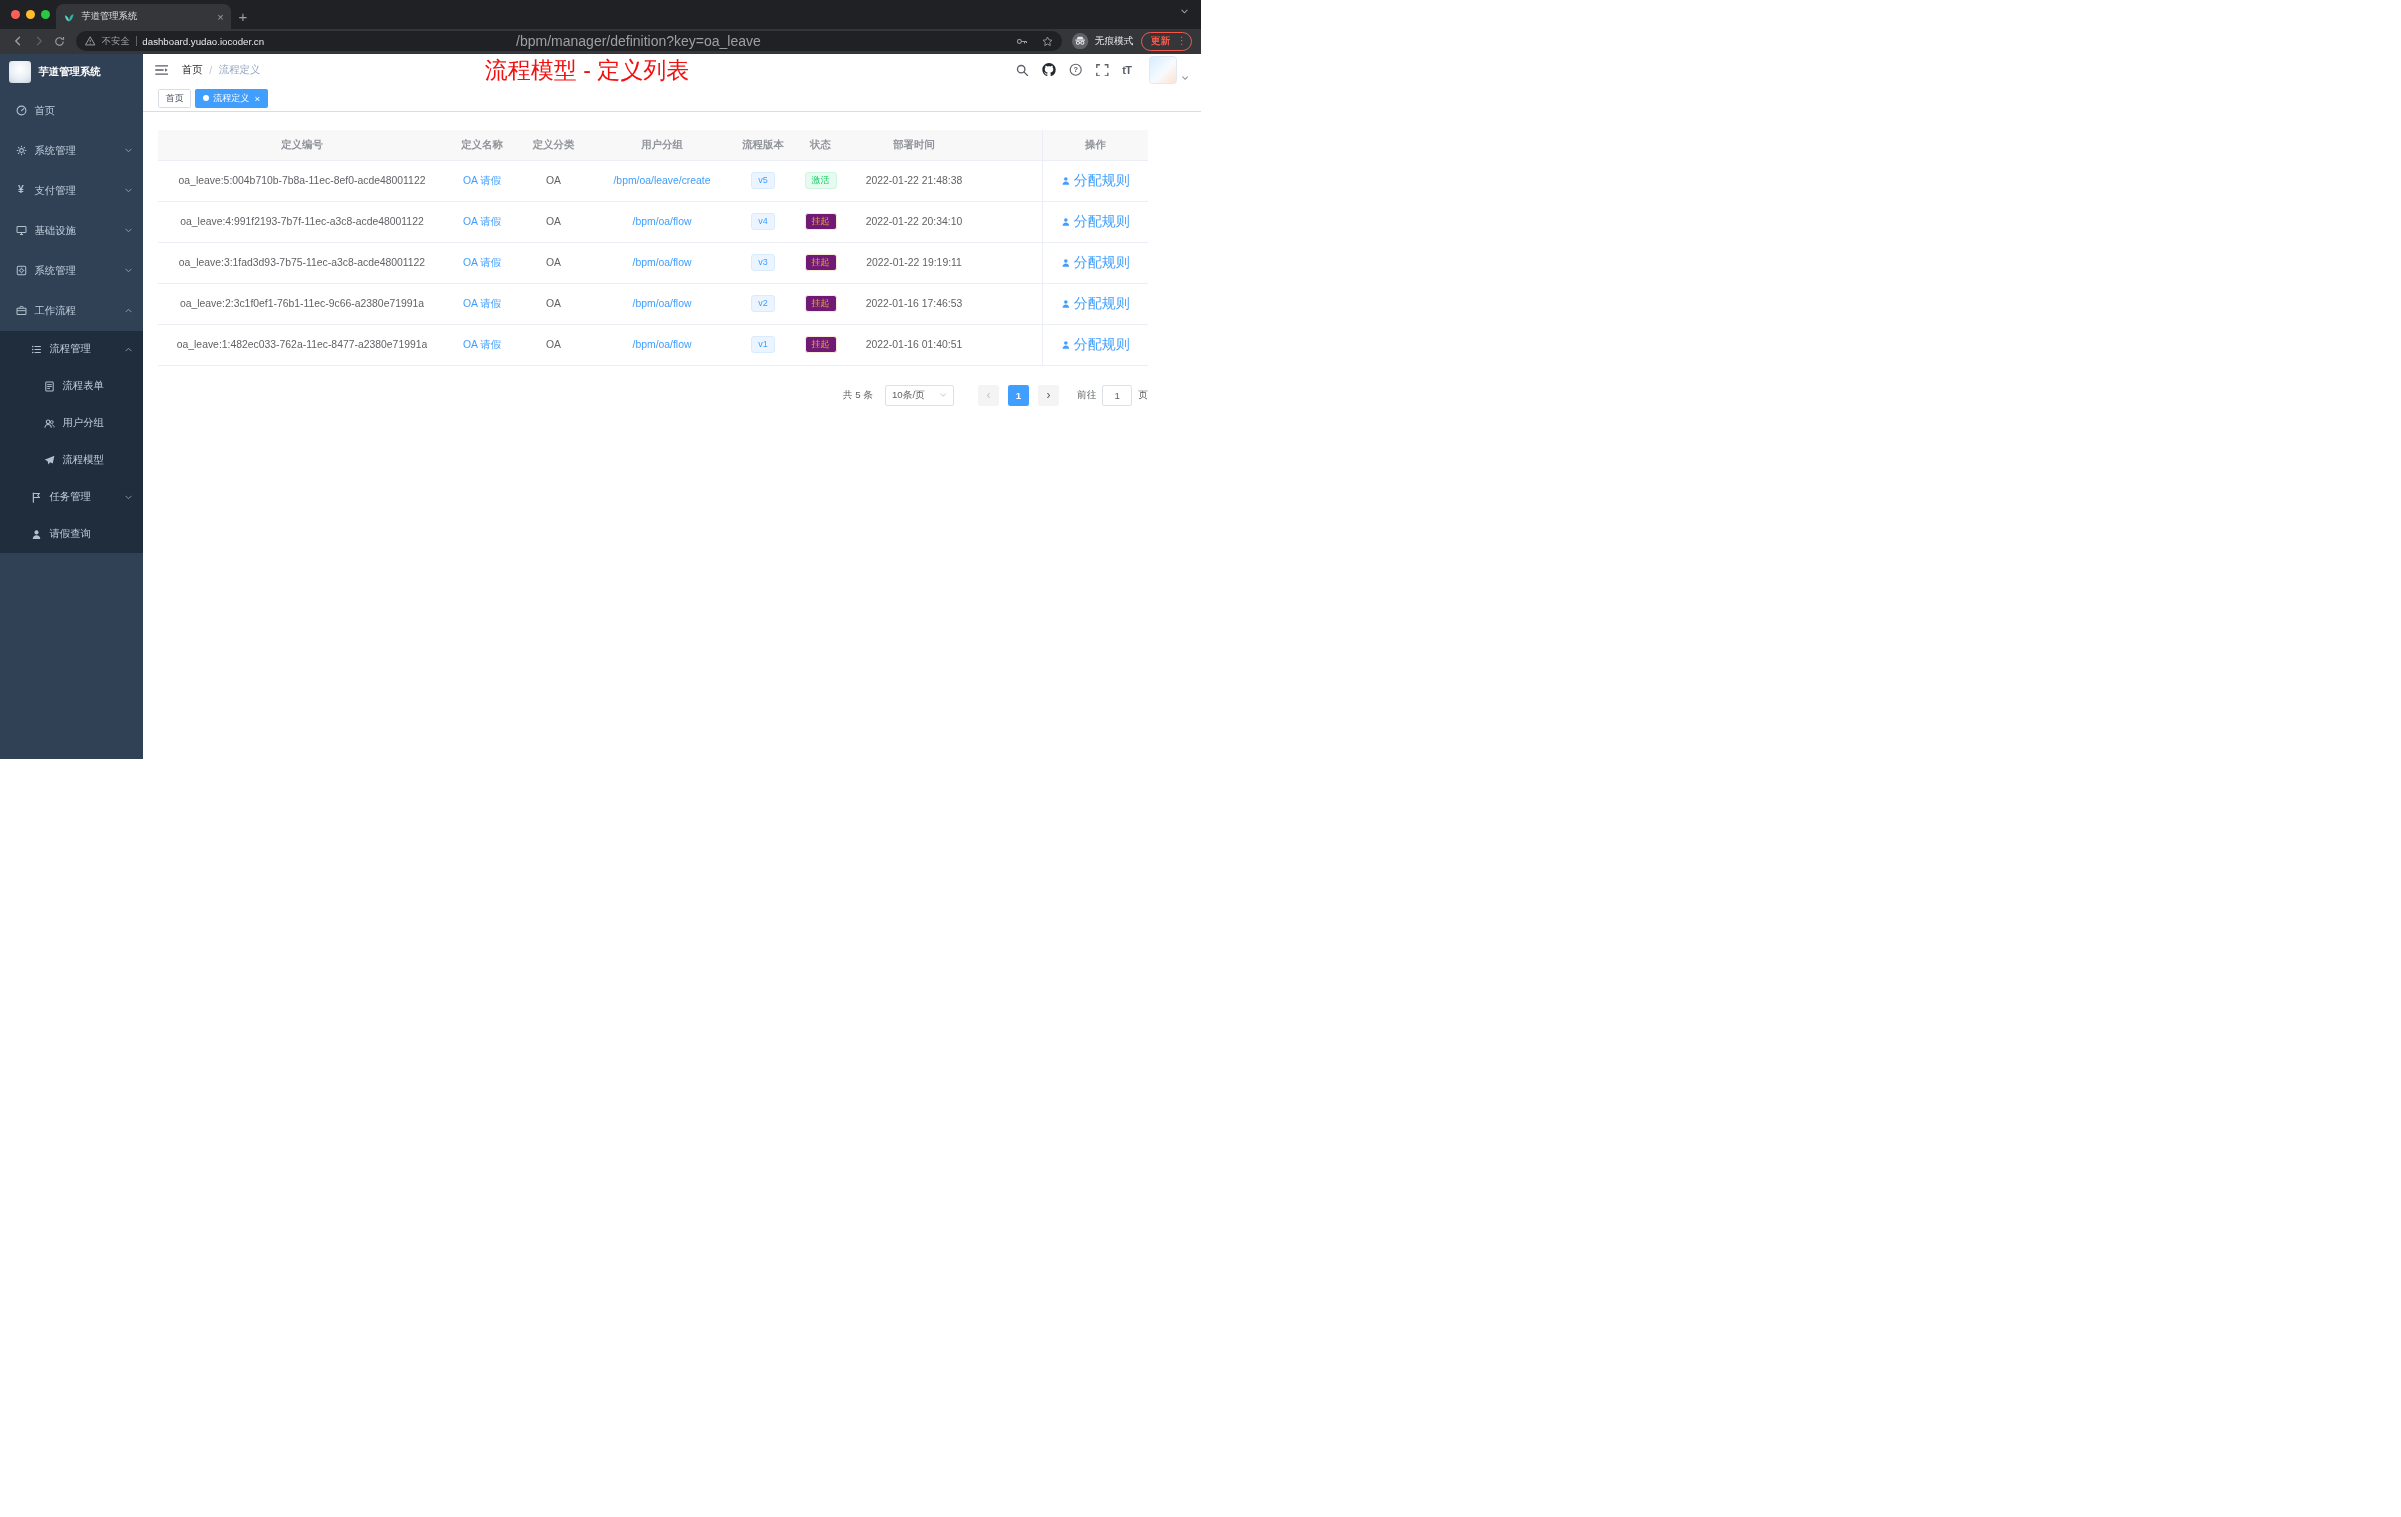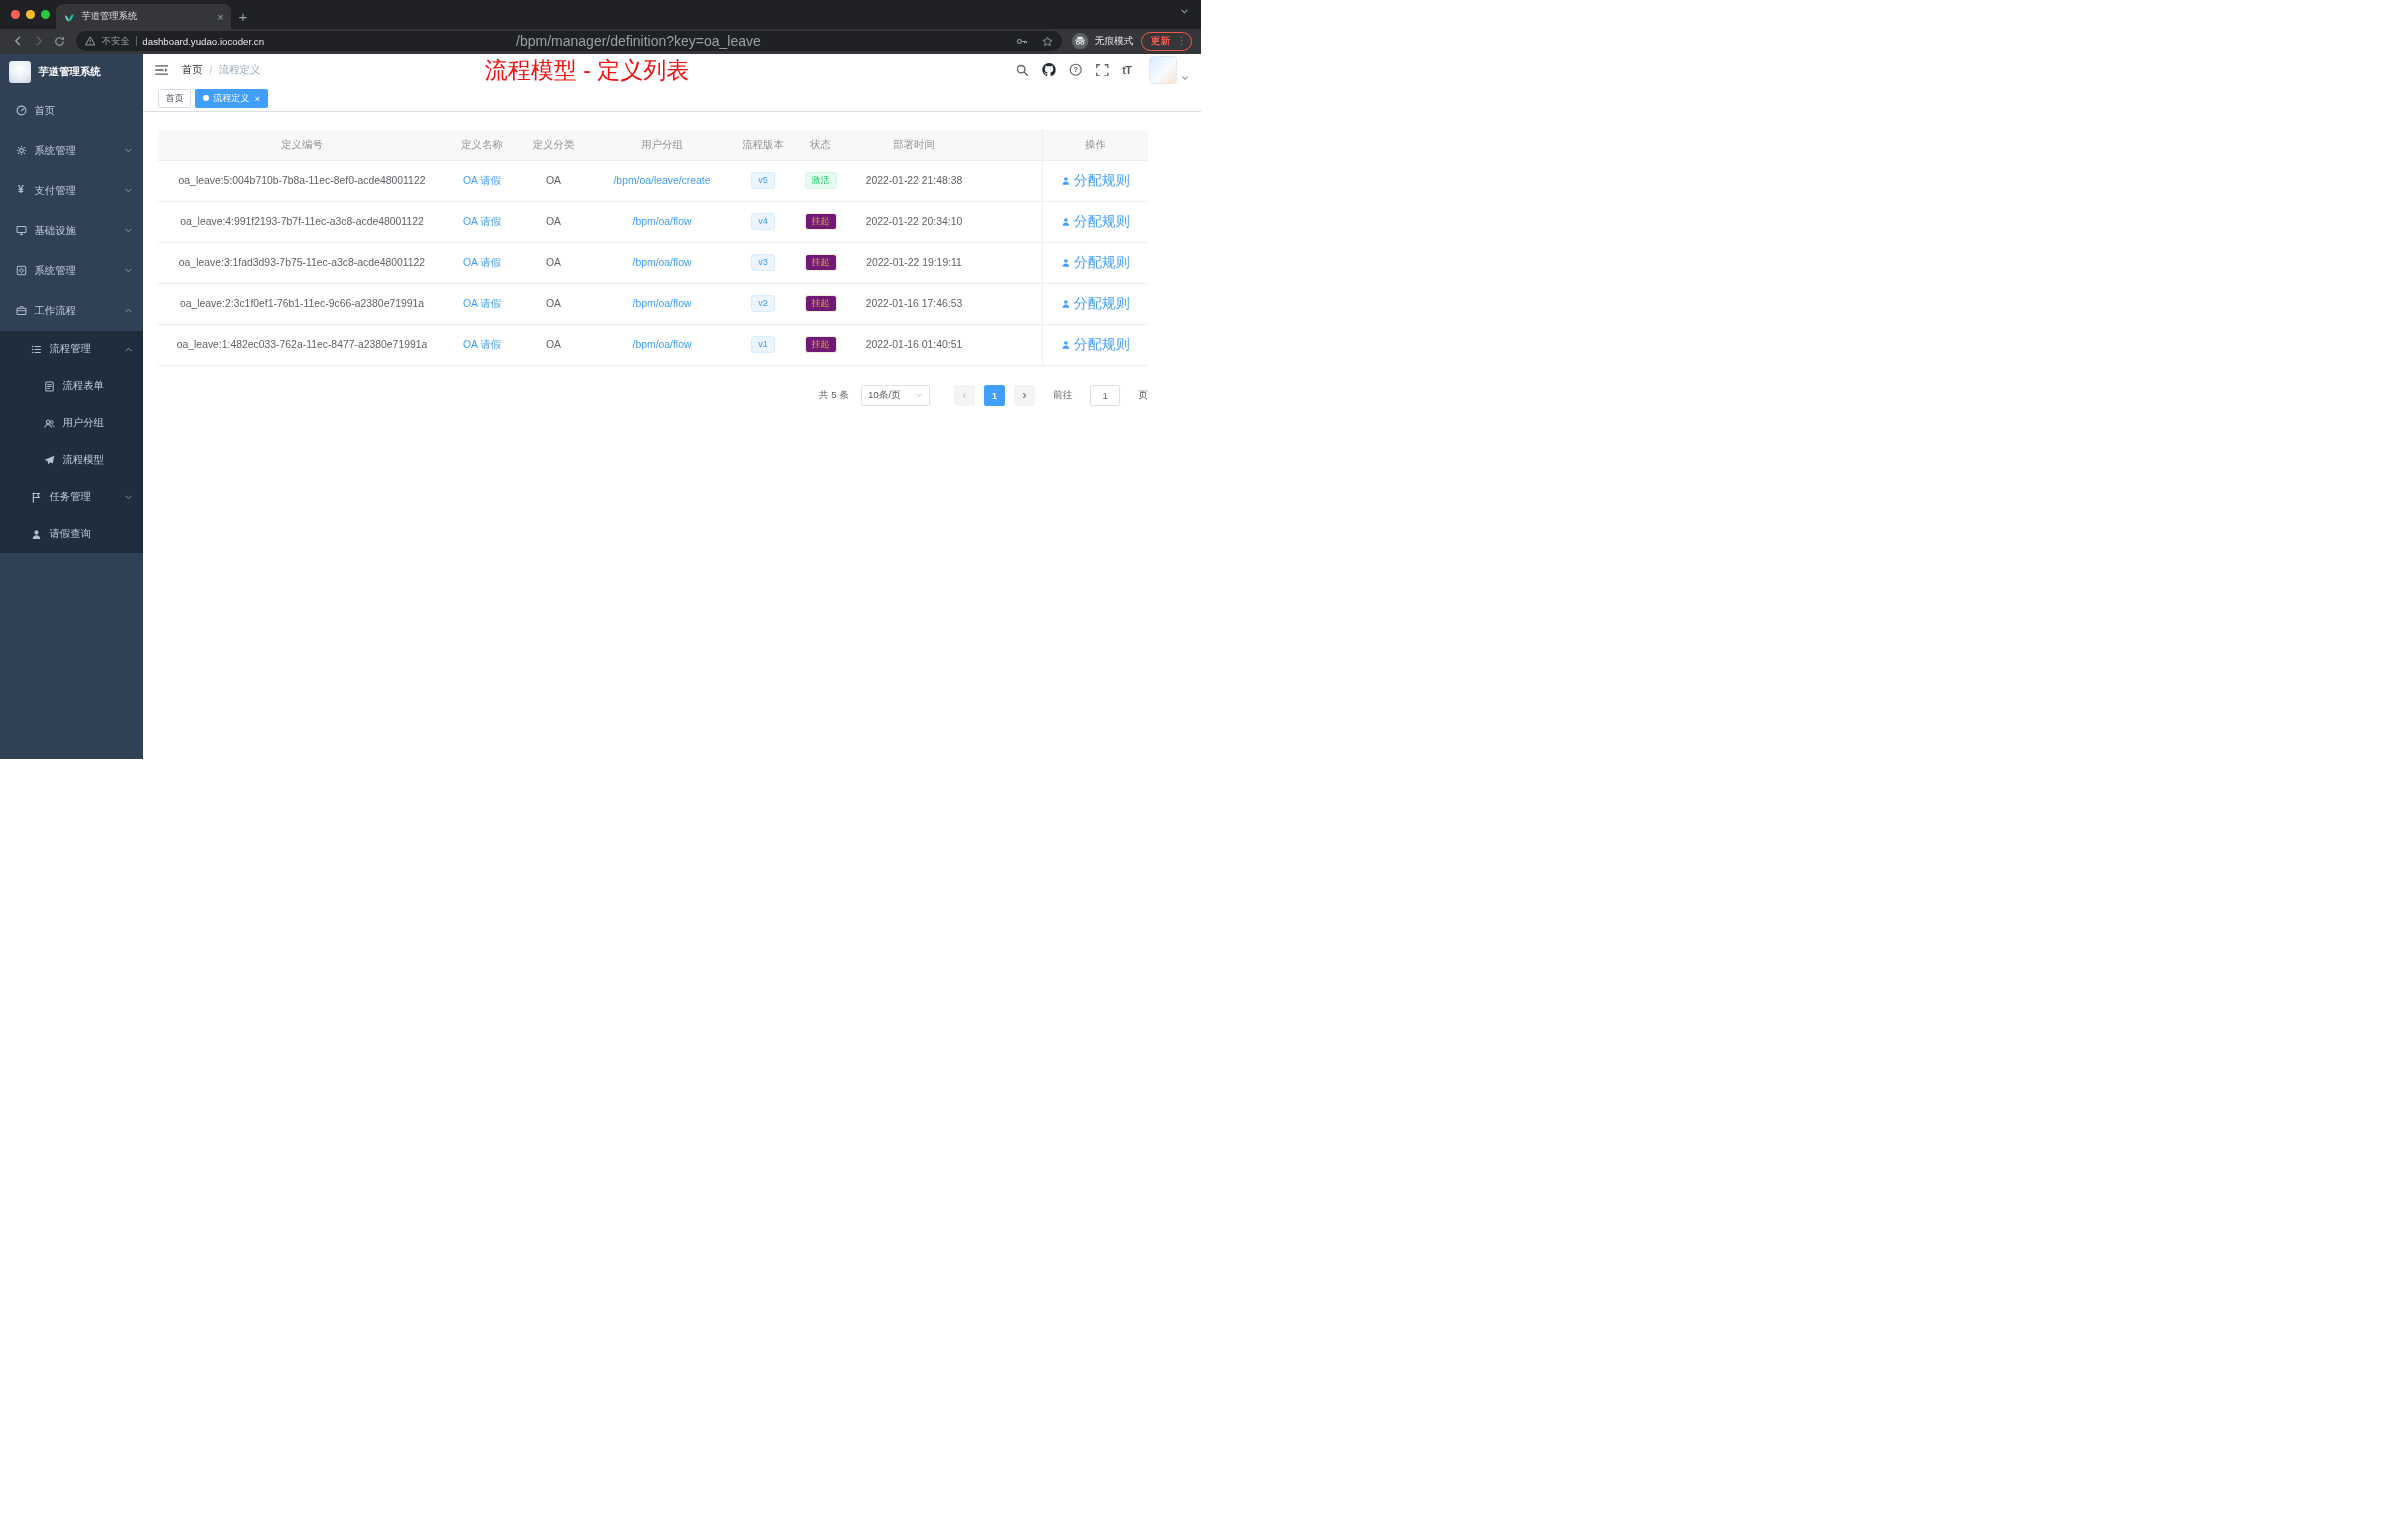--- a/index.html
+++ b/index.html
@@ -74,21 +74,21 @@
   .tags-bar { height:25px; background:#fff; border-bottom:0.7px solid #d8dce5; display:flex; align-items:center; padding-left:15px; gap:3.7px; }
   .tag { display:inline-flex; align-items:center; height:19.3px; padding:0 6.7px; border:0.7px solid #d8dce5; background:#fff; color:#495060; font-size:9px; cursor:pointer; border-radius:1.5px; }
   .tag .tag-dot { width:6px; height:6px; border-radius:50%; background:#fff; margin-right:4.5px; }
   .tag.active { background:#409eff; border-color:#409eff; color:#fff; }
   .tag-close { margin-left:5.2px; font-size:9.7px; line-height:1; }
 
   
   .content { flex:1; background:#fff; padding:18px 53px 0 15px; overflow:hidden; }
   .table { width:100%; color:#606266; }
   .thead { display:flex; background:#f8f8f9; height:31px; align-items:center; border-bottom:0.7px solid #ebeef5; }
-  .th { font-size:10.4px; font-weight:400; color:#909399; text-align:right; display:flex; align-items:center; justify-content:center; height:100%; }
+  .th { font-size:10.4px; font-weight:700; color:#909399; text-align:right; display:flex; align-items:center; justify-content:center; height:100%; }
   .tr { display:flex; height:41px; align-items:center; border-bottom:0.7px solid #ebeef5; background:#fff; }
   .td { display:flex; align-items:center; justify-content:center; text-align:center; height:100%; font-size:10.4px; overflow:hidden; }
   .c-id { width:288px; } .c-name { width:72px; } .c-cat { width:71px; }
   .c-form { width:146px; } .c-ver { width:56px; } .c-status { width:59px; }
   .c-time { width:128px; } .c-fill { flex:1; }
   .c-op { width:106px; border-left:0.7px solid #ebeef5; }
   .link { color:#409eff; text-decoration:none; cursor:pointer; }
   .tag-ver { display:inline-block; padding:1.5px 6.7px; font-size:9px; line-height:12.6px; color:#409eff; background:#ecf5ff; border:0.7px solid #d9ecff; border-radius:3px; }
   .tag-status { display:inline-block; padding:1.5px 6px; font-size:9px; line-height:12.6px; border-radius:3px; }
   .tag-status.success { color:#13ce66; background:#e7faf0; border:0.7px solid #d0f5e0; }
@@ -98,21 +98,21 @@
 
   
   .pagination { display:flex; align-items:center; justify-content:flex-end; margin-top:19.3px; font-size:9.7px; color:#606266; }
   .pg-total { margin-right:12px; white-space:nowrap; }
   .page-size { width:69px; height:21px; border:0.7px solid #dcdfe6; border-radius:2.2px; background:#fff; display:flex; align-items:center; justify-content:space-between; padding:0 6px; cursor:pointer; margin-right:15px; }
   .page-size .caret { color:#c0c4cc; }
   .pg-btn { width:21px; height:21px; border-radius:2.2px; background:#f4f4f5; display:flex; align-items:center; justify-content:center; font-size:12px; cursor:pointer; margin-left:9px; }
   .pg-btn.disabled { color:#c0c4cc; cursor:default; }
   .pg-btn.next { color:#606266; }
   .page-num { width:21px; height:21px; border-radius:2.2px; background:#409eff; color:#fff; font-weight:600; display:flex; align-items:center; justify-content:center; margin-left:9px; cursor:pointer; }
-  .pg-goto { display:flex; align-items:center; gap:18px; margin-left:18px; }
+  .pg-goto { display:flex; align-items:center; gap:6px; margin-left:18px; }
   .goto-input { width:30px; height:21px; border:0.7px solid #dcdfe6; border-radius:2.2px; text-align:center; font-size:9.7px; color:#606266; outline:none; font-family:inherit; }
 </style>
 </head>
 <body>
 
 <div class="chrome">
   <div class="tabstrip">
     <div class="traffic">
       <span class="light red"></span>
       <span class="light yellow"></span>

